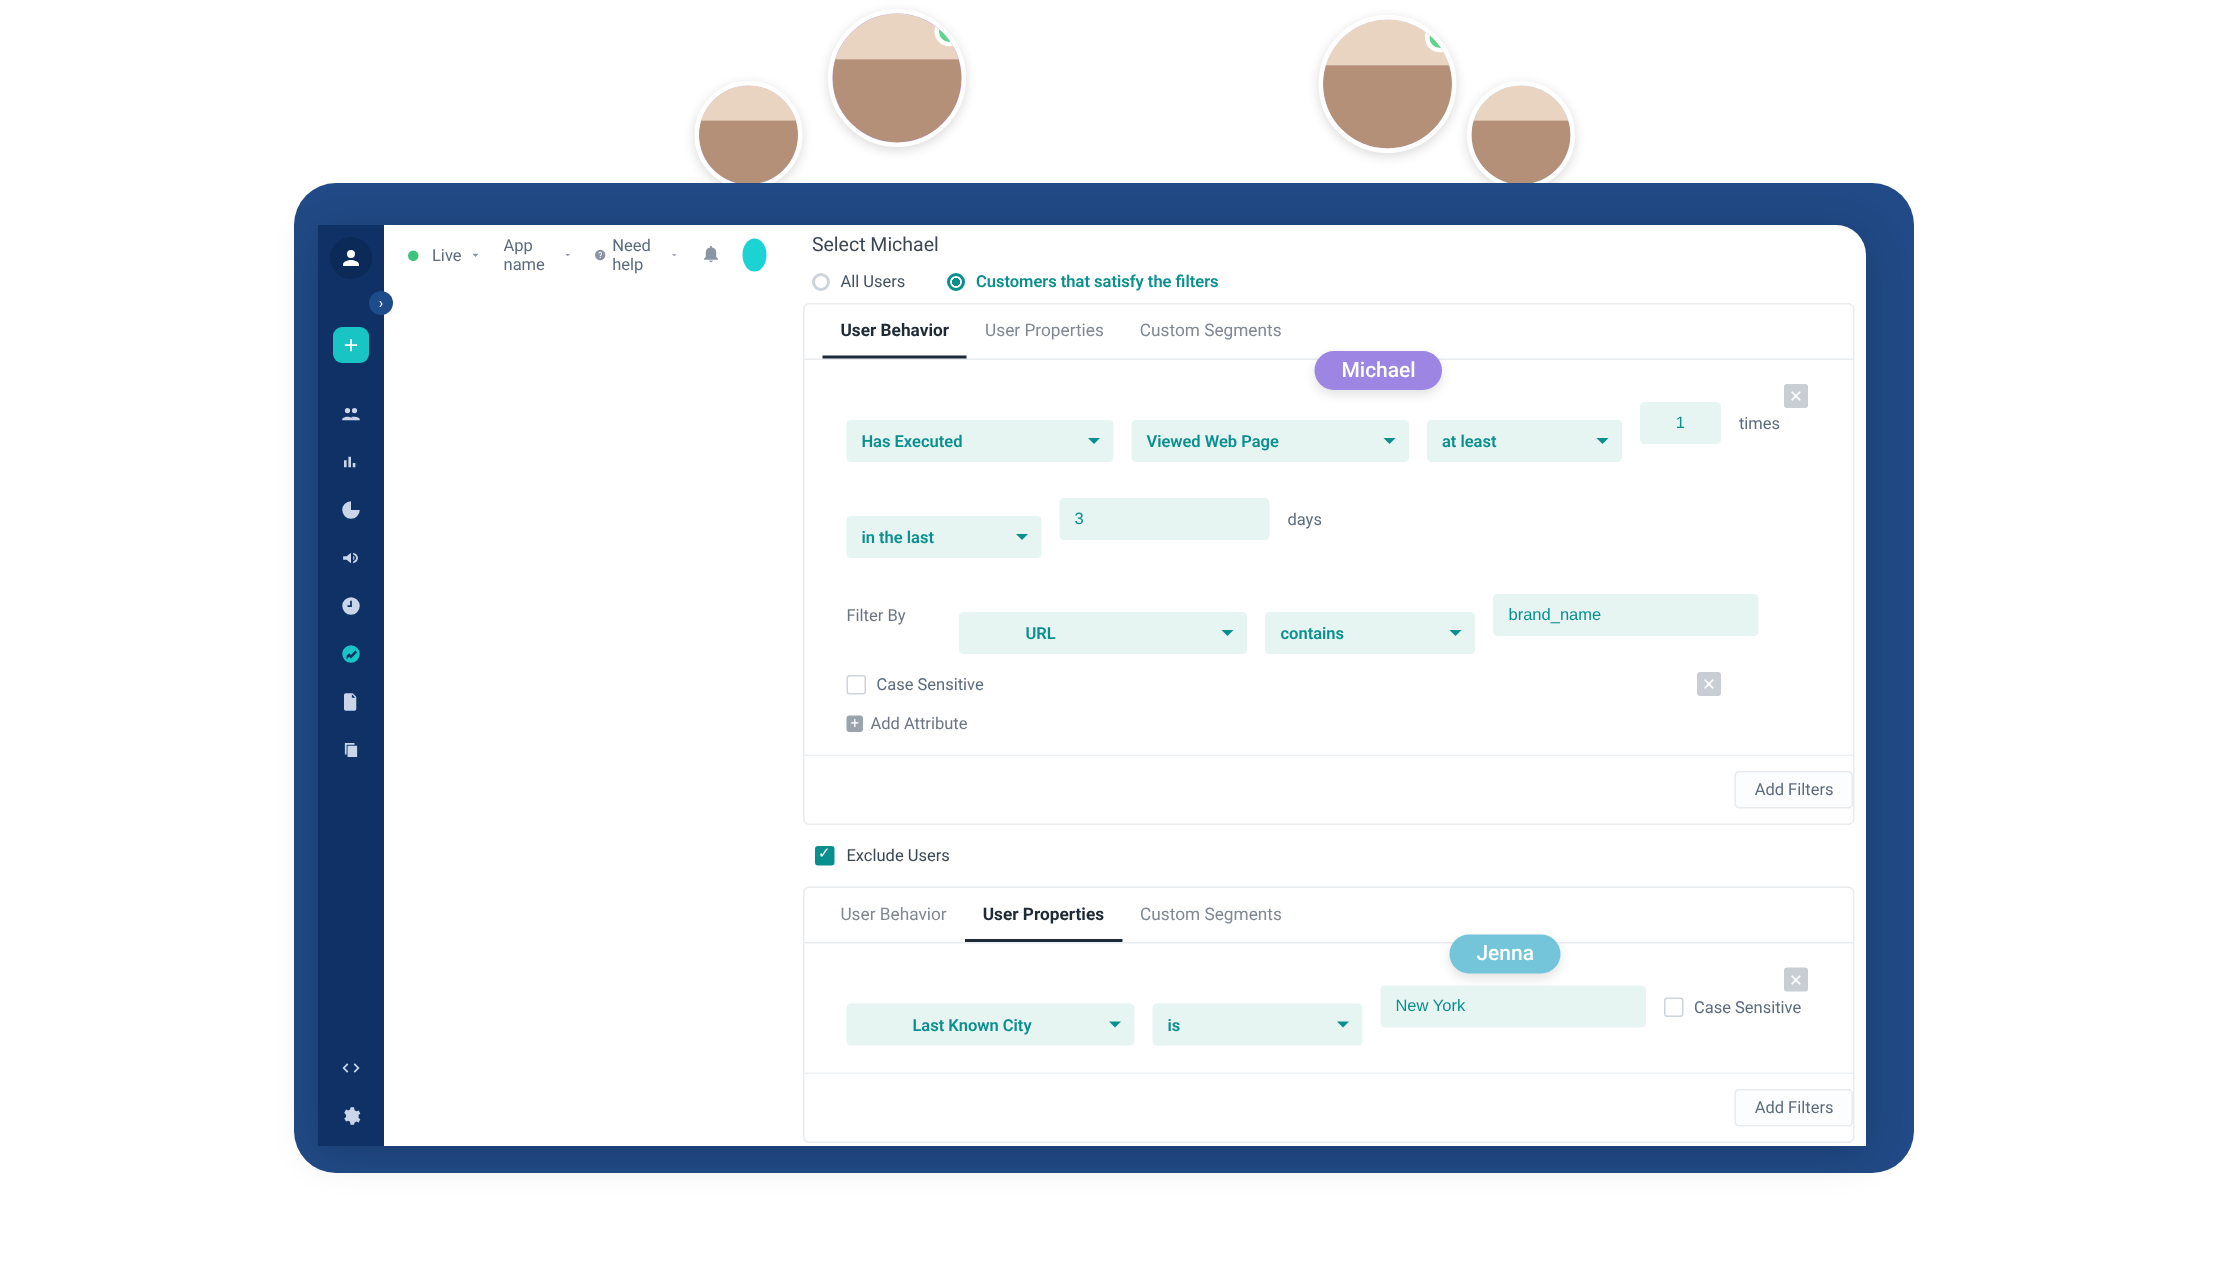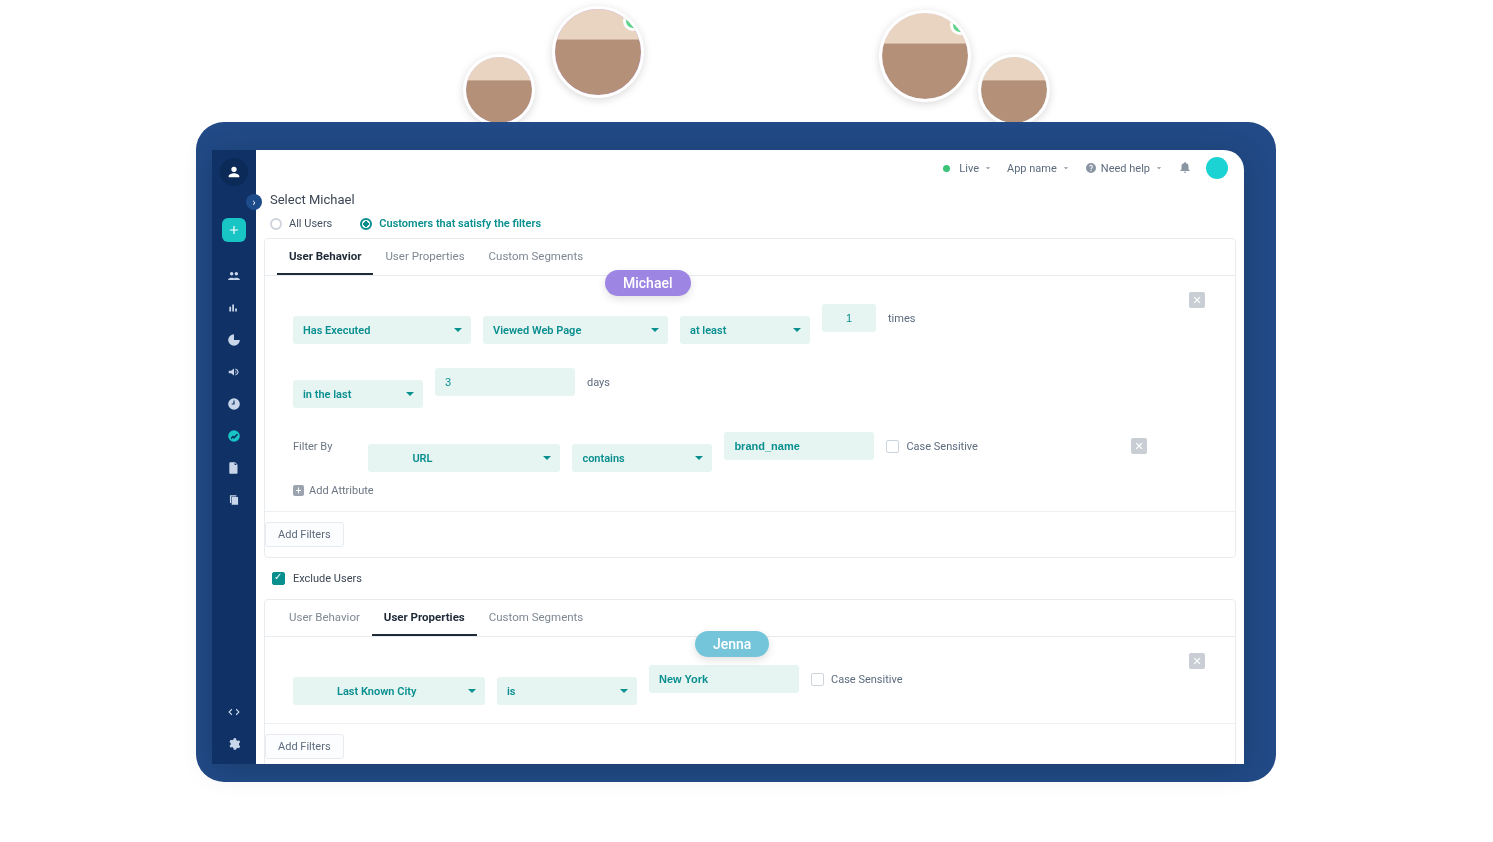--- a/index.html
+++ b/index.html
@@ -15,21 +15,21 @@
 .app-shell { position: absolute; left: 212px; top: 150px; width: 1032px; height: 614px; background: #fff; border-top-right-radius: 20px; display: flex; overflow: hidden; box-shadow: 0 4px 30px rgba(0,0,0,.18);}
 .sidebar { width: 44px; background: #0f3166; display: flex; flex-direction: column; align-items: center; padding: 8px 0; gap: 8px; }
 .sidebar-logo { width: 28px; height: 28px; border-radius: 50%; background: #0b2a58; display:flex;align-items:center;justify-content:center;color:#fff;}
 .sidebar-logo svg{width:16px;height:16px;fill:#fff;}
 .chevpill{ width:16px;height:16px;border-radius:50%;background:#1e4b8a;color:#fff;display:flex;align-items:center;justify-content:center;align-self:flex-end;margin-right:-6px;font-size:10px;}
 .sb-item { width: 24px; height: 24px; display:flex;align-items:center;justify-content:center; color:#c9d6ea; cursor:pointer; border-radius:6px;}
 .sb-item.active{ background:#19c4c4; color:#fff;}
 .sb-item svg{width:14px;height:14px;fill:currentColor;}
 .sb-spacer{ flex:1; }
 
-.main { flex:1; display:flex; flex-direction:column; }
+.main { flex:1; display:flex; flex-direction:row; }
 
 
 .topbar { height: 40px; display:flex; align-items:center; justify-content:flex-end; padding: 0 16px; gap:14px; font-size:11px; color:#5c6b7d;}
 .topbar .live-dot{ width:7px;height:7px;border-radius:50%;background:#3bc47a;display:inline-block;margin-right:5px;}
 .topbar .dd{ display:flex; align-items:center; cursor:pointer; gap:4px;}
 .topbar .dd svg, .topbar .bell svg{width:10px;height:10px;fill:#8a95a3;}
 .topbar .bell svg{width:14px;height:14px;}
 .avatar-sm{ width:22px;height:22px;border-radius:50%;background:#1bd3d3;}
 
 .content { padding: 6px 8px 16px 8px; overflow:auto; font-size:11px; color:#455262;}
@@ -47,37 +47,37 @@
 .tab.active{ color:#1f2a37; font-weight:700; border-bottom:2px solid #1f2a37;}
 .panel-body{ padding: 16px 28px 6px 28px; position:relative;}
 
 .row{ display:flex; align-items:center; gap:12px; margin-bottom: 12px; flex-wrap:wrap;}
 .sel{ position:relative; background:#e6f4f2; color:#0a8f8f; height:28px; border-radius:3px; padding: 0 28px 0 10px; display:flex; align-items:center; font-size:11px; cursor:pointer; font-weight:600;margin-top:24px;}
 .sel::after{ content:''; position:absolute; right:9px; top:12px; border:4px solid transparent; border-top-color:#0a8f8f;}
 .sel.w170{width:178px;} .sel.w220{width:185px;} .sel.w130{width:130px;} .sel.w188{width:192px;padding-left:44px;} .sel.w140{width:140px;}
 .txtfield{ background:#e6f4f2; height:28px; border:none; border-radius:3px; padding:0 10px; font-size:11px; color:#0a8f8f; }
 .txtfield.w50{width:54px; text-align:center;}
 .txtfield.w130{width:140px;}
-.txtfield.w150{width:150px;font-weight:bold;}
+.txtfield.w150{width:177px;}
 
 .plain{color:#5c6b7d;}
 .filterby-lbl{ color:#6c7683; margin-right:24px; font-size:11px;}
   
 .chkwrap{ display:flex; align-items:center; gap:7px; }
 .chk{ width:13px;height:13px;border:1.5px solid #cdd4db;border-radius:2px;}
 .chk.checked{ background:#0a8f8f; border-color:#0a8f8f; position:relative;}
 .chk.checked::after{ content:'✓'; color:#fff; font-size:10px; position:absolute; left:1px; top:-2px;}
 
 .close-x{ width:16px;height:16px;background:#c8ced4;color:#fff;border-radius:2px;display:flex;align-items:center;justify-content:center;font-size:11px;cursor:pointer; line-height:1;}
 .row-close{ position:absolute; right: 30px; top: 16px;}
 
 .add-attr{ color:#6c7683; font-size:11px; cursor:pointer; display:flex; align-items:center; gap:5px; margin-top:4px; margin-bottom:8px;}
 .add-attr .plus{ width:11px;height:11px;background:#9aa3ae;color:#fff;border-radius:2px;display:flex;align-items:center;justify-content:center;font-size:10px;line-height:1;}
 
-.add-filters-bar{ border-top:1px solid #eef1f4; text-align:left; padding: 10px 0;}
+.add-filters-bar{ border-top:1px solid #eef1f4; text-align:right; padding: 10px 0;}
 .add-filters-btn{ display:inline-block; border:1px solid #e7ebef; padding:5px 12px; font-size:11px; color:#5c6b7d; border-radius:3px; cursor:pointer; background:#fcfdfe;}
 
 .exclude-row{ display:flex; gap:8px; margin: 6px 0 14px 8px; color:#3c4654;}
 
 .showcount{ background:#ec4899; color:#fff; border:none; padding:7px 24px; font-size:10px; border-radius:3px; cursor:pointer; margin-left:10px;}
 
 
 .persona{ position:absolute; padding: 5px 18px; border-radius:18px; font-size:14px; color:#fff; font-weight:500; box-shadow:0 3px 8px rgba(0,0,0,.12);}
 .persona.michael{ background:#9c85e3; left:340px; top:-6px;}
 .persona.jenna{ background:#74c5da; left:430px; top:-6px;}

